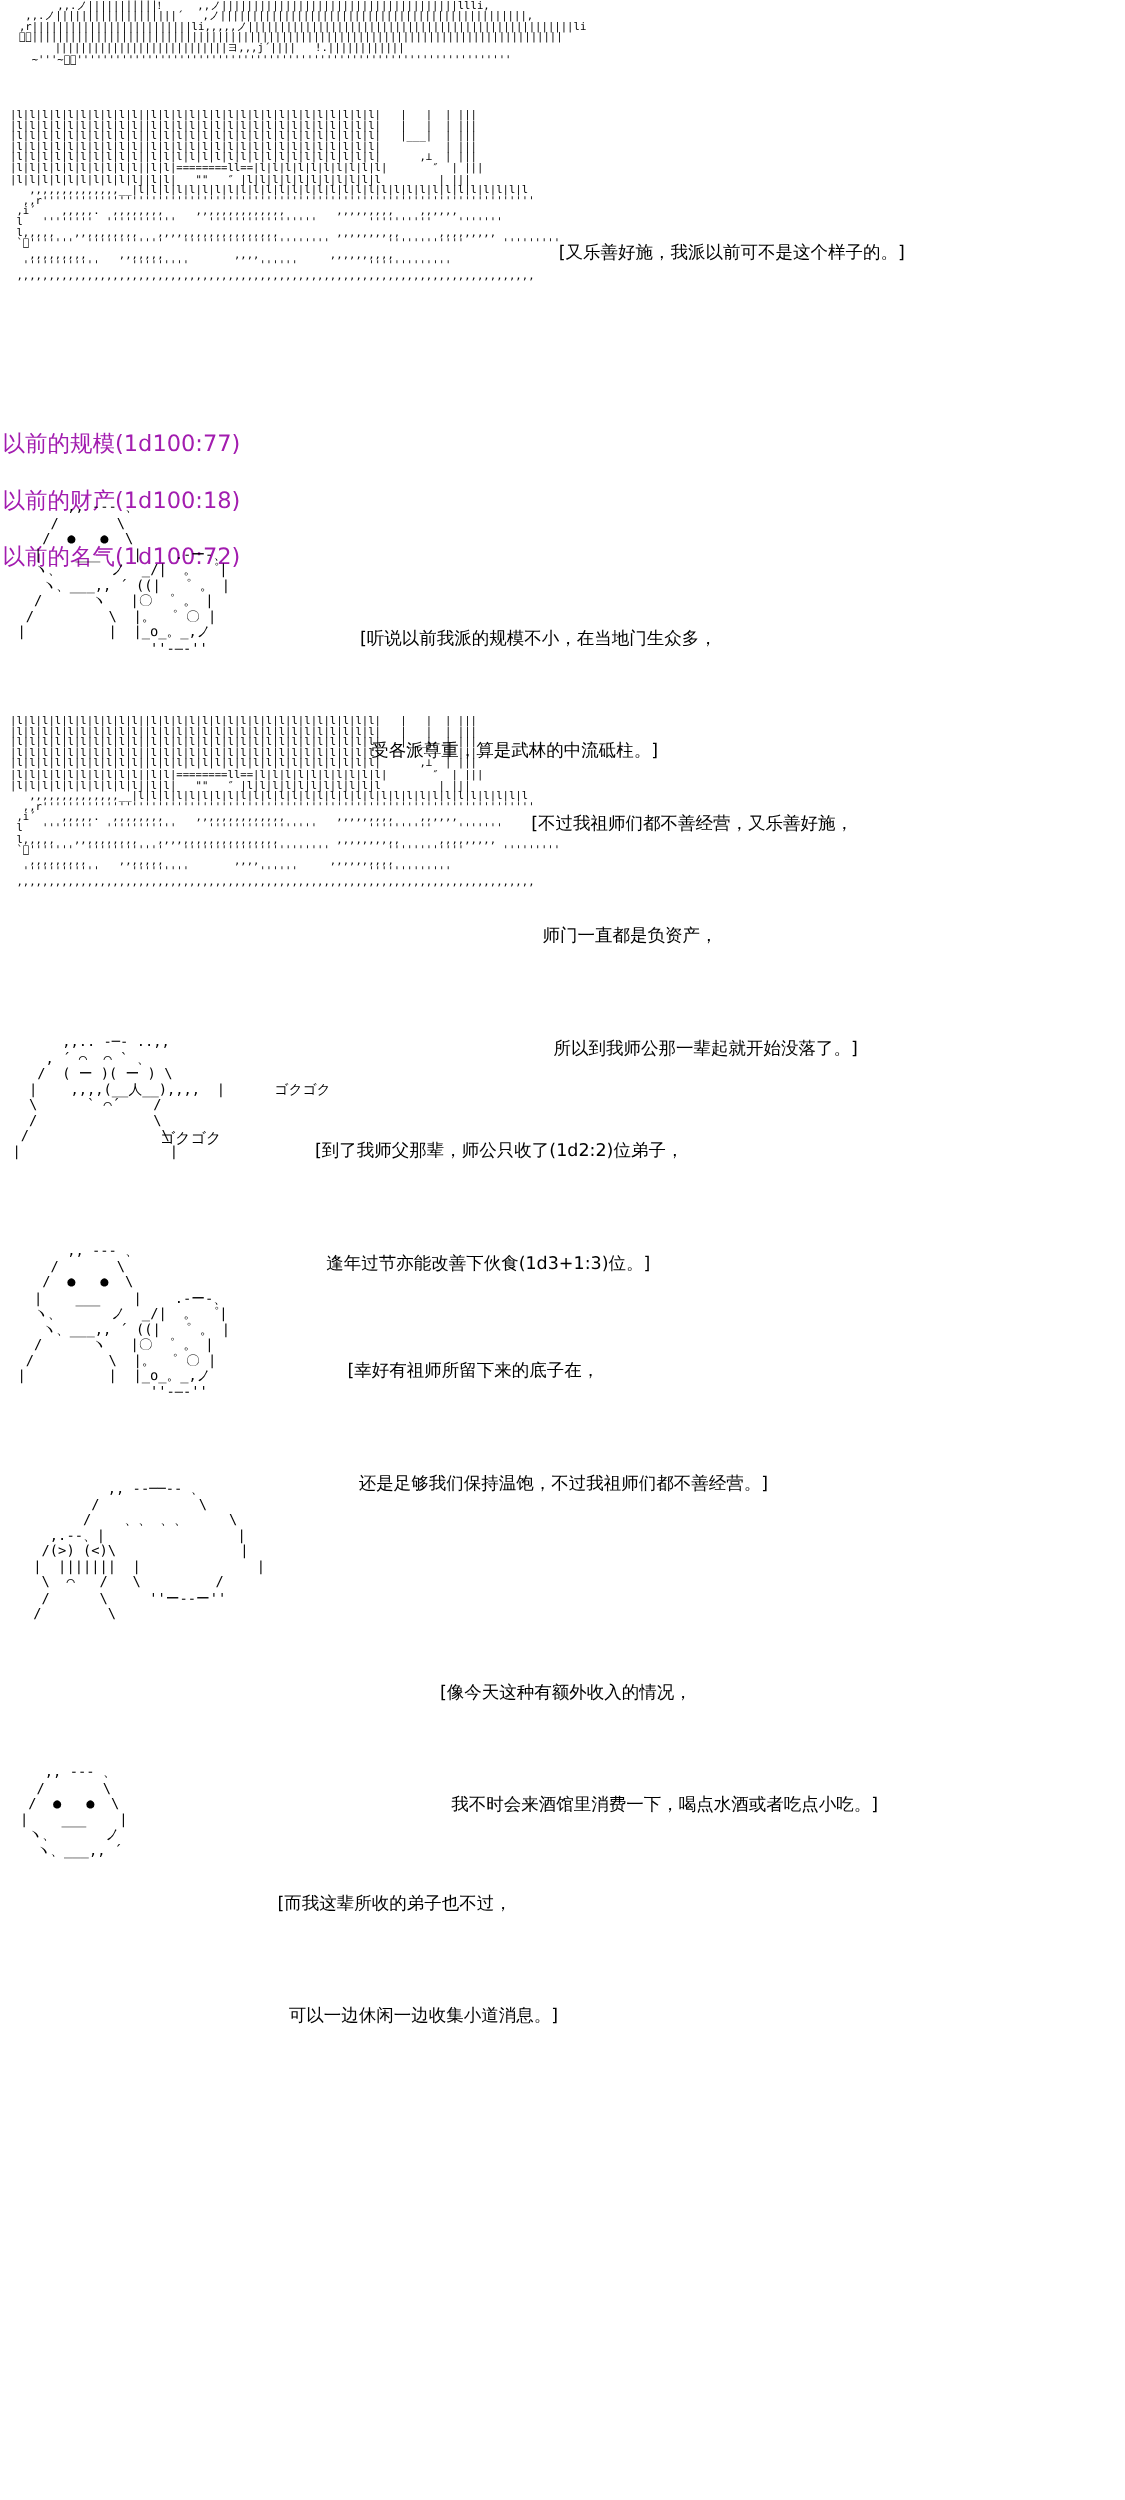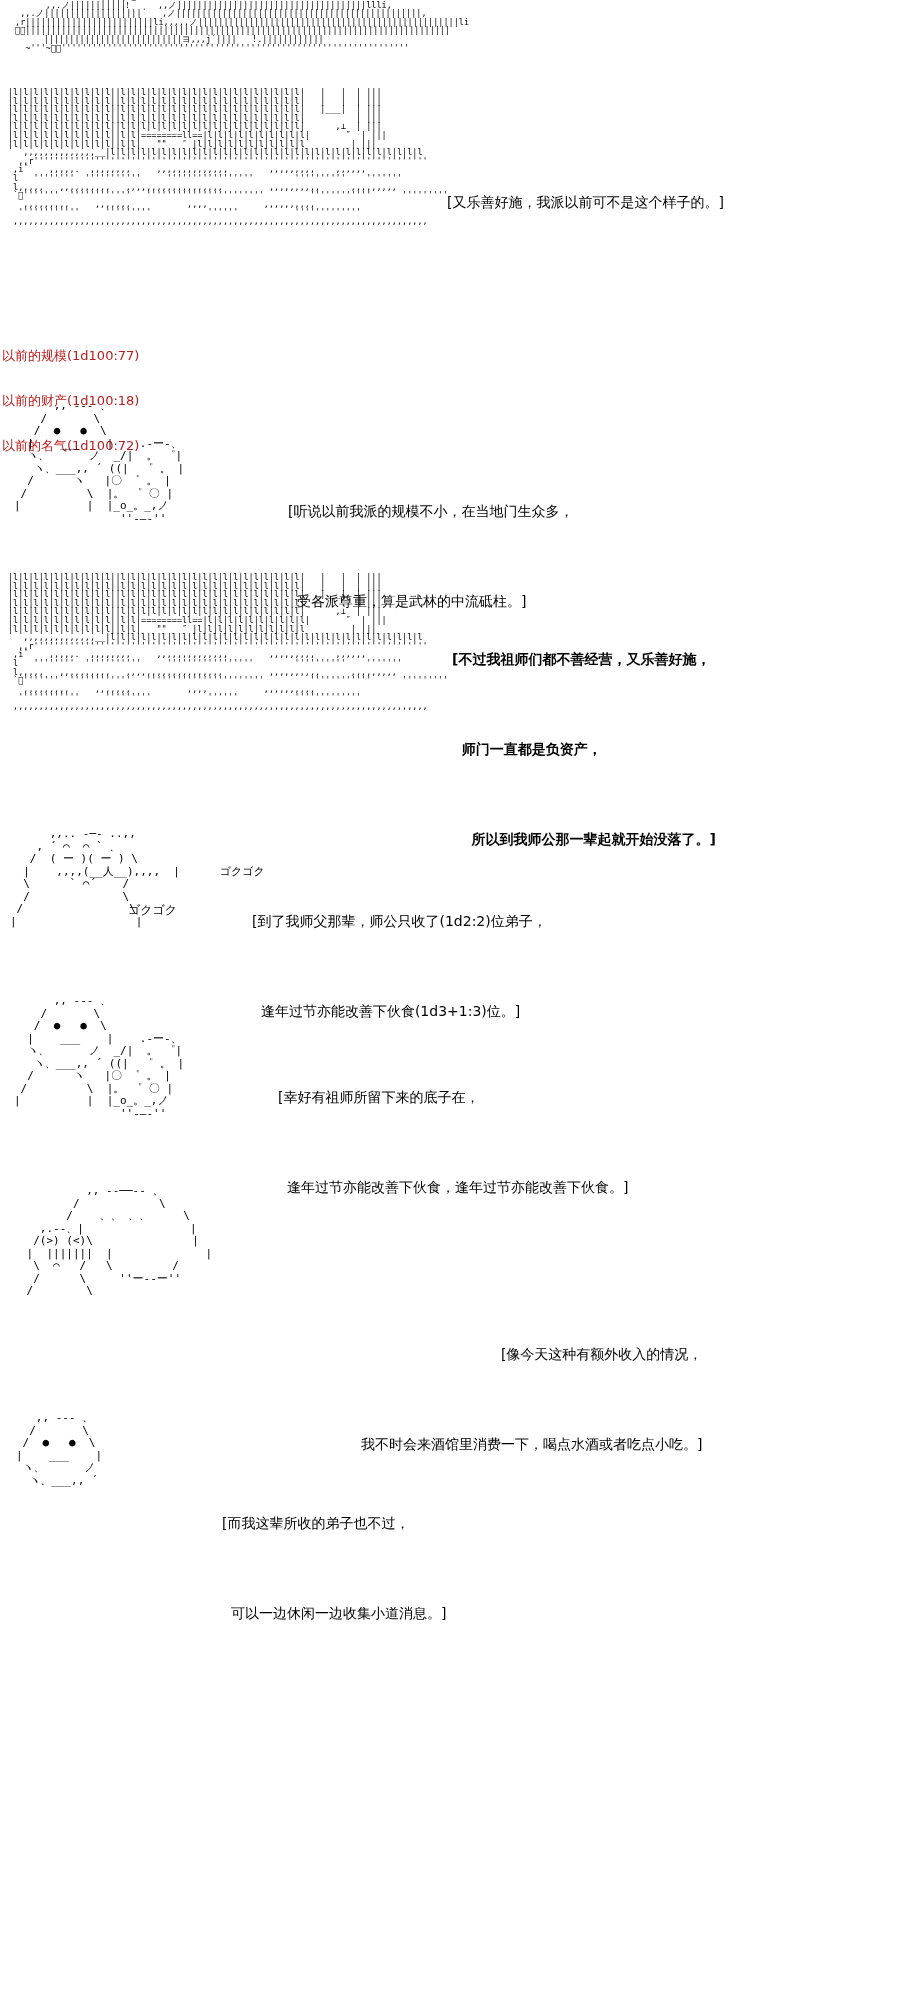--- a/index.html
+++ b/index.html
@@ -39,23 +39,23 @@
     font-size: 14px;
     line-height: 30px;
     color: #000000;
     white-space: pre;
   }
   .dlg-line { display: block; white-space: pre; }
 
   .roll-block {
     position: absolute;
     font-family: "DejaVu Sans", "Liberation Sans", sans-serif;
-    font-size: 13px;
+    font-size: 18px;
     line-height: 15px;
-    color: #b91c1c;
+    color: #a21caf;
     white-space: pre;
   }
   .roll-line { display: block; }
 
   .sfx {
     position: absolute;
     font-family: Liberation Mono, monospace;
     font-size: 12px;
     color: #000000;
     white-space: pre;
@@ -127,21 +127,21 @@
    ,,,,,,,,,,,,,,__|l|l|l|l|l|l|l|l|l|l|l|l|l|l|l|l|l|l|l|l|l|l|l|l|l|l|l|l|l|l|l
   ,,r'''''''''''''''''''''''''''''''''''''''''''''''''''''''''''''''''''''''''''''
  ,i´    ,,,,,.  ,,,,,,,,     ,,,,,,,,,,,,,,        ,,,,,,,,,    ,,,,,,
  l   ''''''''  '''''''''''     '''''''''''''''''        ''''''''''    '''''''
  l,,,,,   ,,,,,,,,,,   ,,,,,,,,,,,,,,,,,,,         ,,,,,,,,,,      ,,,,,,,,,
  `゙'''''''  ''''''''''''   '''''''''''''''''''''''         ''''''''''''      '''''''''
    ,,,,,,,,,     ,,,,,,,           ,,,,           ,,,,,,,,,,
   ''''''''''''     '''''''''           ''''''           '''''''''''''
  ,,,,,,,,,,,,,,,,,,,,,,,,,,,,,,,,,,,,,,,,,,,,,,,,,,,,,,,,,,,,,,,,,,,,,,,,,,,,,,,,,</pre>
 
-  <div class="dialogue" style="left:452px; top:584px;font-weight:bold;">
+  <div class="dialogue" style="left:425px; top:584px;">
     <span class="dlg-line">[不过我祖师们都不善经营，又乐善好施，</span>
     <span class="dlg-line">  师门一直都是负资产，</span>
     <span class="dlg-line">    所以到我师公那一辈起就开始没落了。]</span>
   </div>
 
   <pre class="aa abs" style="left:10px; top:828px; width:230px; font-size:11px; line-height:12.5px;">      ,,.. -─- ..,,
     , ´ ⌒  ⌒ ` 、
    /  ( ー )( ー ) \
   |    ,,,,(__人__),,,,  |      ゴクゴク
   \      ` ⌒´    /
@@ -162,34 +162,34 @@
   |    ___    |    .-ー-、
   ヽ、      ノ  _/|  。 ゜|
    ヽ、___,, ´ ((|  ゜ 。 |
   /      ヽ   |〇 ゜ 。 |
  /         \  |。 ゜ 〇 |
 |          |  |_o_。_,ノ
                 ''-―-''</pre>
 
   <div class="dialogue" style="left:262px; top:1022px;margin-left:16px;">
     <span class="dlg-line">[幸好有祖师所留下来的底子在，</span>
-    <span class="dlg-line">  逢年过节亦能改善下伙食，逢年过节亦能改善下伙食。]</span>
+    <span class="dlg-line">  还是足够我们保持温饱，不过我祖师们都不善经营。]</span>
   </div>
 
   <pre class="aa abs" style="left:20px; top:1185px; width:320px; font-size:11px; line-height:12.5px;">          ,, -‐──‐- 、
         /            \
        /    、、 、、     \
    ,.--、|                |
   /(&gt;) (&lt;)\               |
  |  |||||||  |              |
   \  ⌒   /   \         /
   /      \     ''ー--ー''
  /        \</pre>
 
-  <div class="dialogue" style="left:352px; top:1279px;text-align:right;">
+  <div class="dialogue" style="left:352px; top:1279px;">
     <span class="dlg-line">[像今天这种有额外收入的情况，</span>
     <span class="dlg-line">  我不时会来酒馆里消费一下，喝点水酒或者吃点小吃。]</span>
   </div>
 
   <pre class="aa abs" style="left:16px; top:1412px; width:200px; font-size:11px; line-height:12.5px;">   ,, -‐- 、
   /       \
  /  ●   ●  \
 |    ___    |
  ヽ、      ノ
   ヽ、___,, ´</pre>

